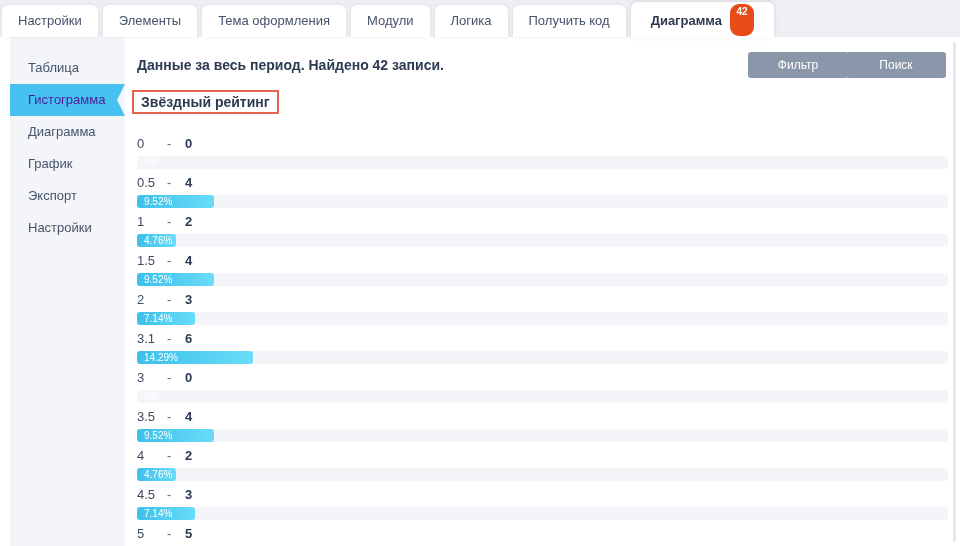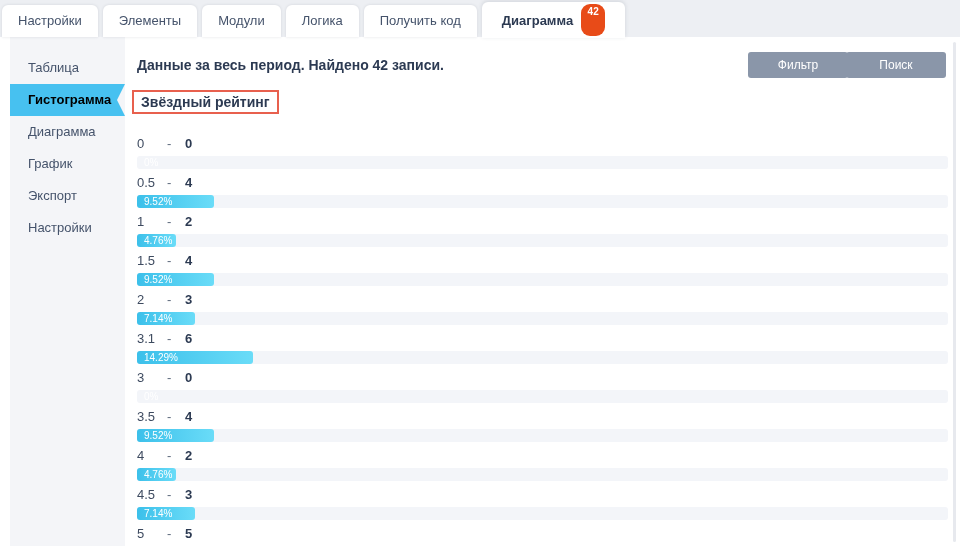--- a/index.html
+++ b/index.html
@@ -41,21 +41,21 @@
   .content { position:absolute; top:37px; left:0; right:0; bottom:0; background:#fff; z-index:2; }
   .sidebar {
     position:absolute; left:10px; top:0; bottom:0; width:115px;
     background:var(--sidebar-gray,#f4f5f8); padding-top:15px;
   }
   .side-item {
     height:32px; line-height:32px; padding-left:18px;
     font-size:13px; color:#45536b; cursor:pointer; white-space:nowrap;
   }
   .side-item.active {
-    background:var(--accent-cyan,#47c1f0); color:#000000; font-weight:bold;
+    background:var(--accent-cyan,#47c1f0); color:#4c1d95; font-weight:normal;
     clip-path:polygon(0 0, 100% 0, calc(100% - 8px) 50%, 100% 100%, 0 100%);
   }
   .main { position:absolute; left:137px; right:12px; top:0; bottom:0; }
   .summary {
     padding-top:20px; font-size:14px; font-weight:bold;
     color:var(--text-dark,#2c3a52); line-height:16px;
   }
   .btn {
     position:absolute; top:15px; width:100px; height:26px;
     background:var(--button-gray,#8a96a9); color:#fff; font-size:12px;
@@ -91,20 +91,21 @@
     position:absolute; right:4px; top:5px; bottom:4px; width:3px;
     background:#e7e9ee; border-radius:2px;
   }
 </style>
 </head>
 <body>
 
 <div class="tab-bar">
     <div class="tab"><span class="tab-label">Настройки</span></div>
     <div class="tab"><span class="tab-label">Элементы</span></div>
+    <div class="tab"><span class="tab-label">Тема оформления</span></div>
     <div class="tab"><span class="tab-label">Модули</span></div>
     <div class="tab"><span class="tab-label">Логика</span></div>
     <div class="tab"><span class="tab-label">Получить код</span></div>
     <div class="tab active">
       <span class="tab-label">Диаграмма</span>
       <span class="tab-badge">42</span>
     </div>
   </div>
 
 <div class="content">

